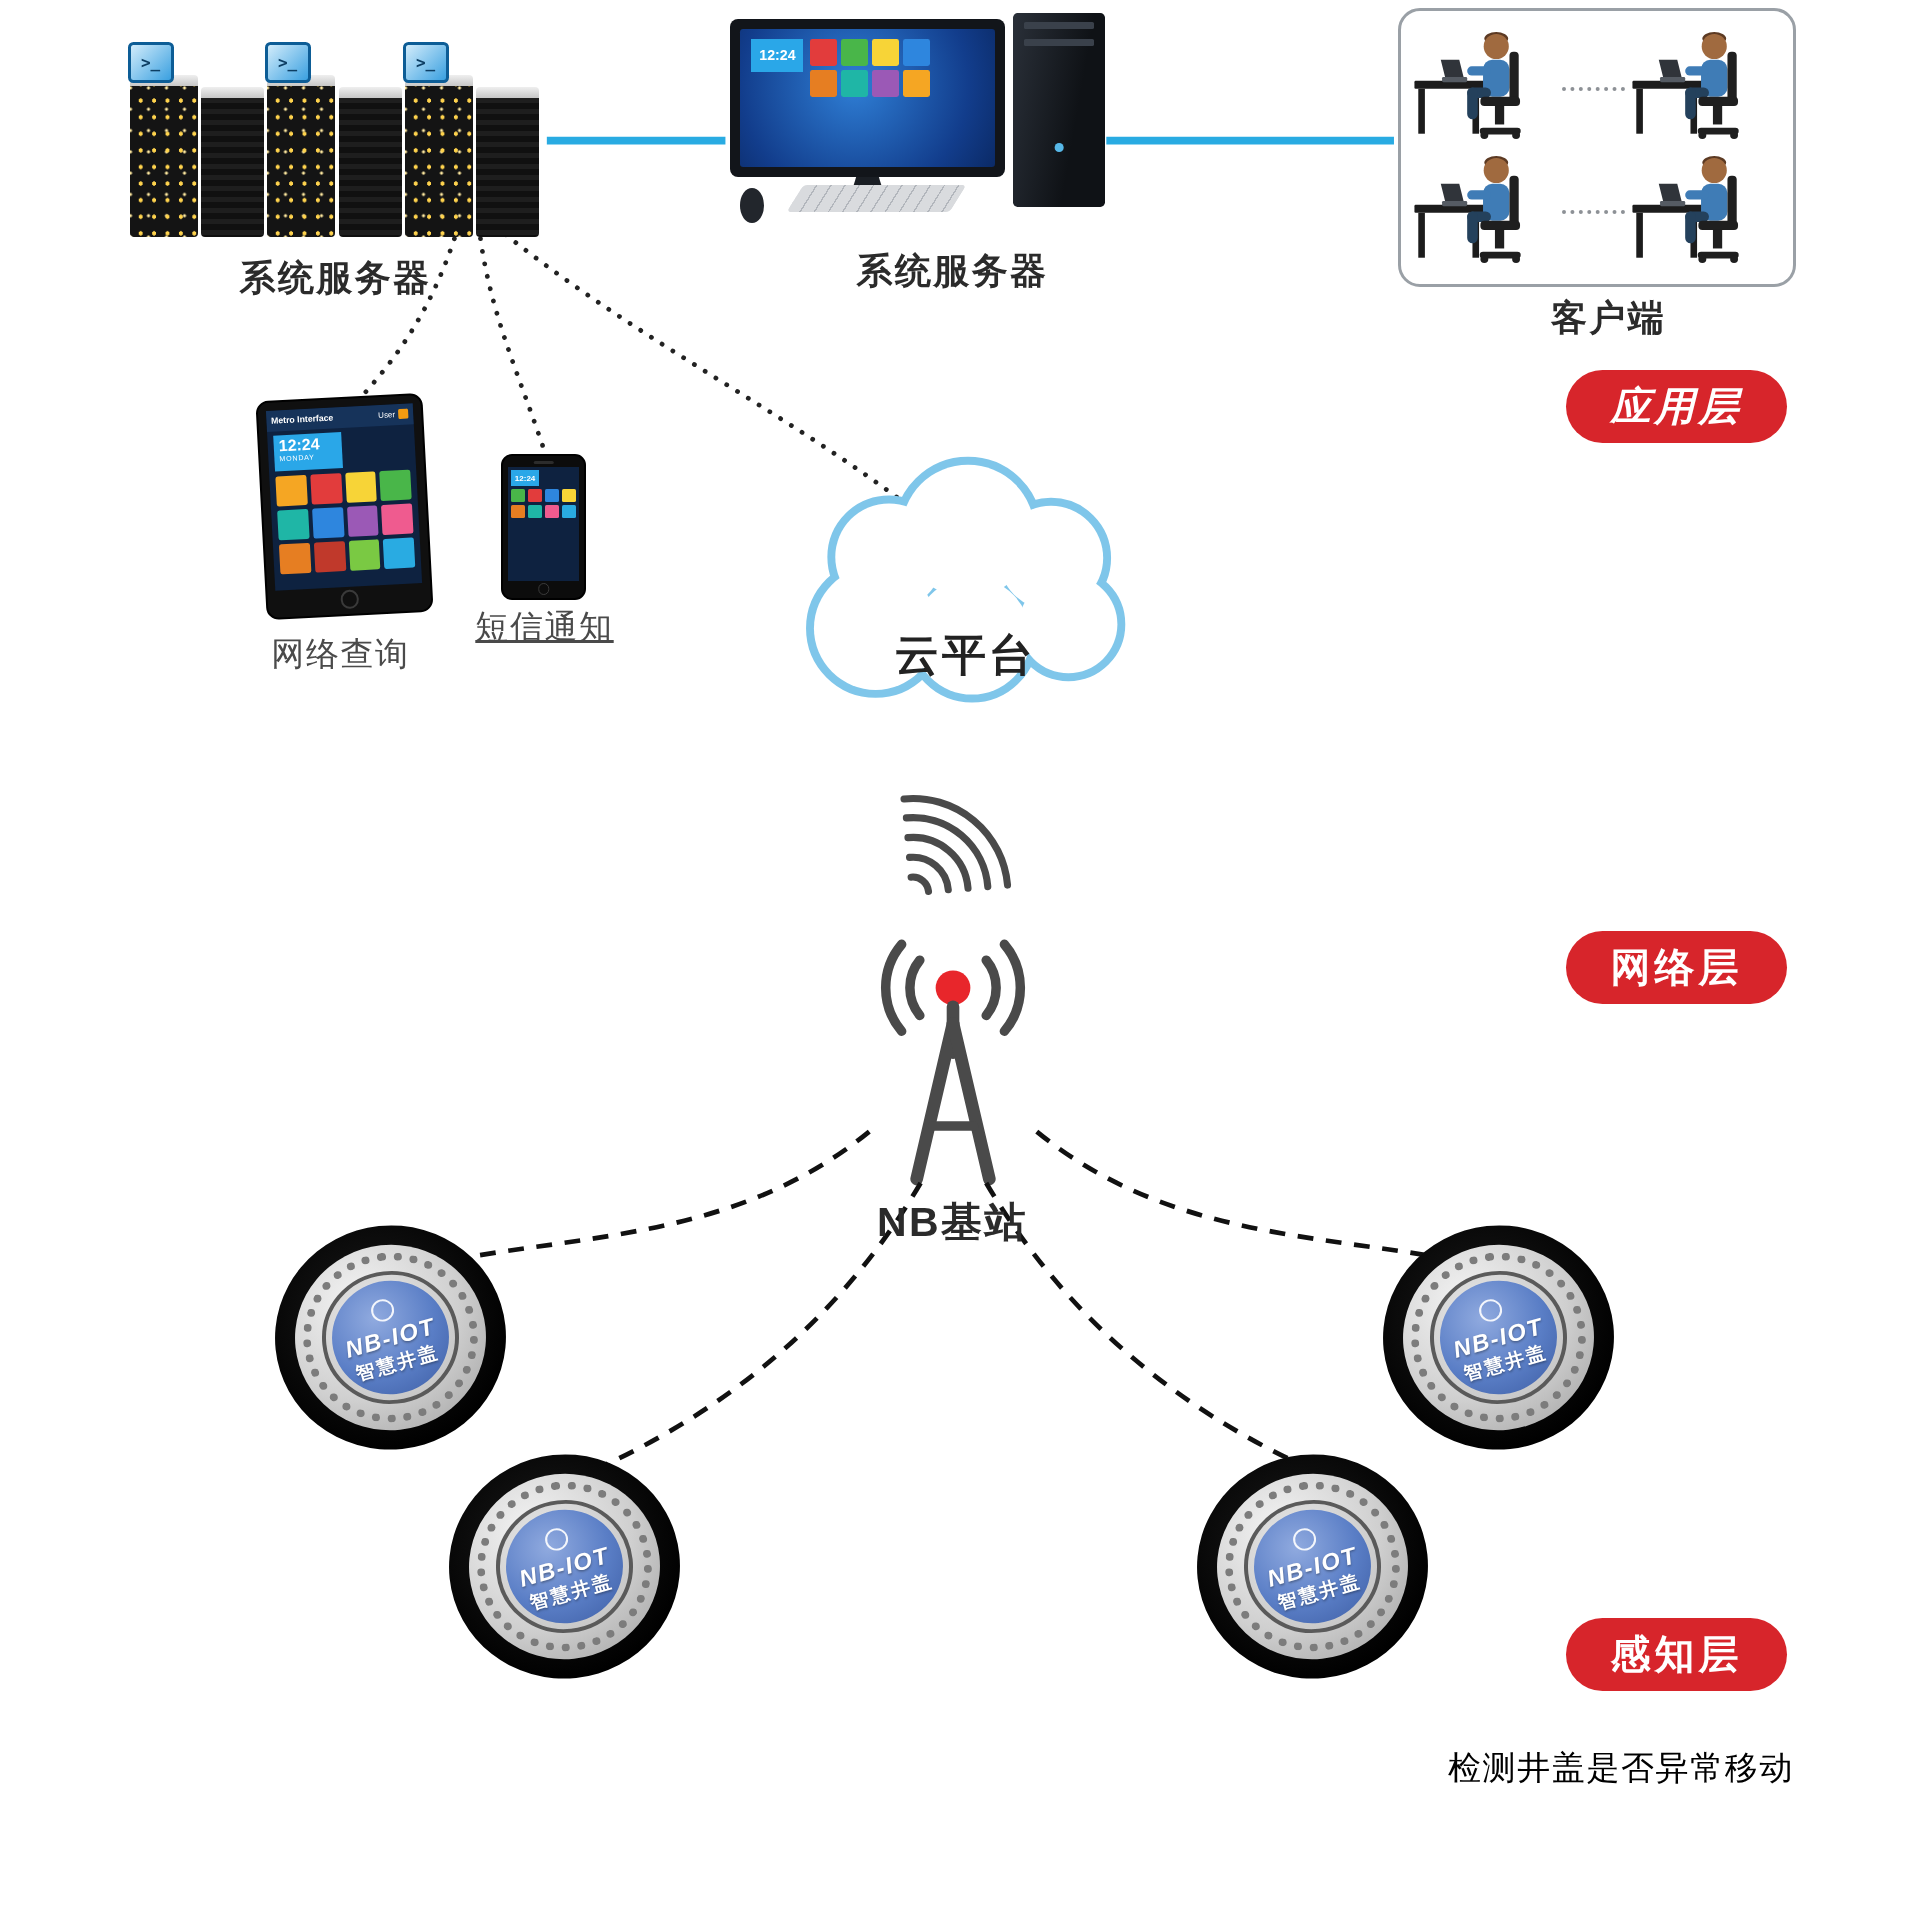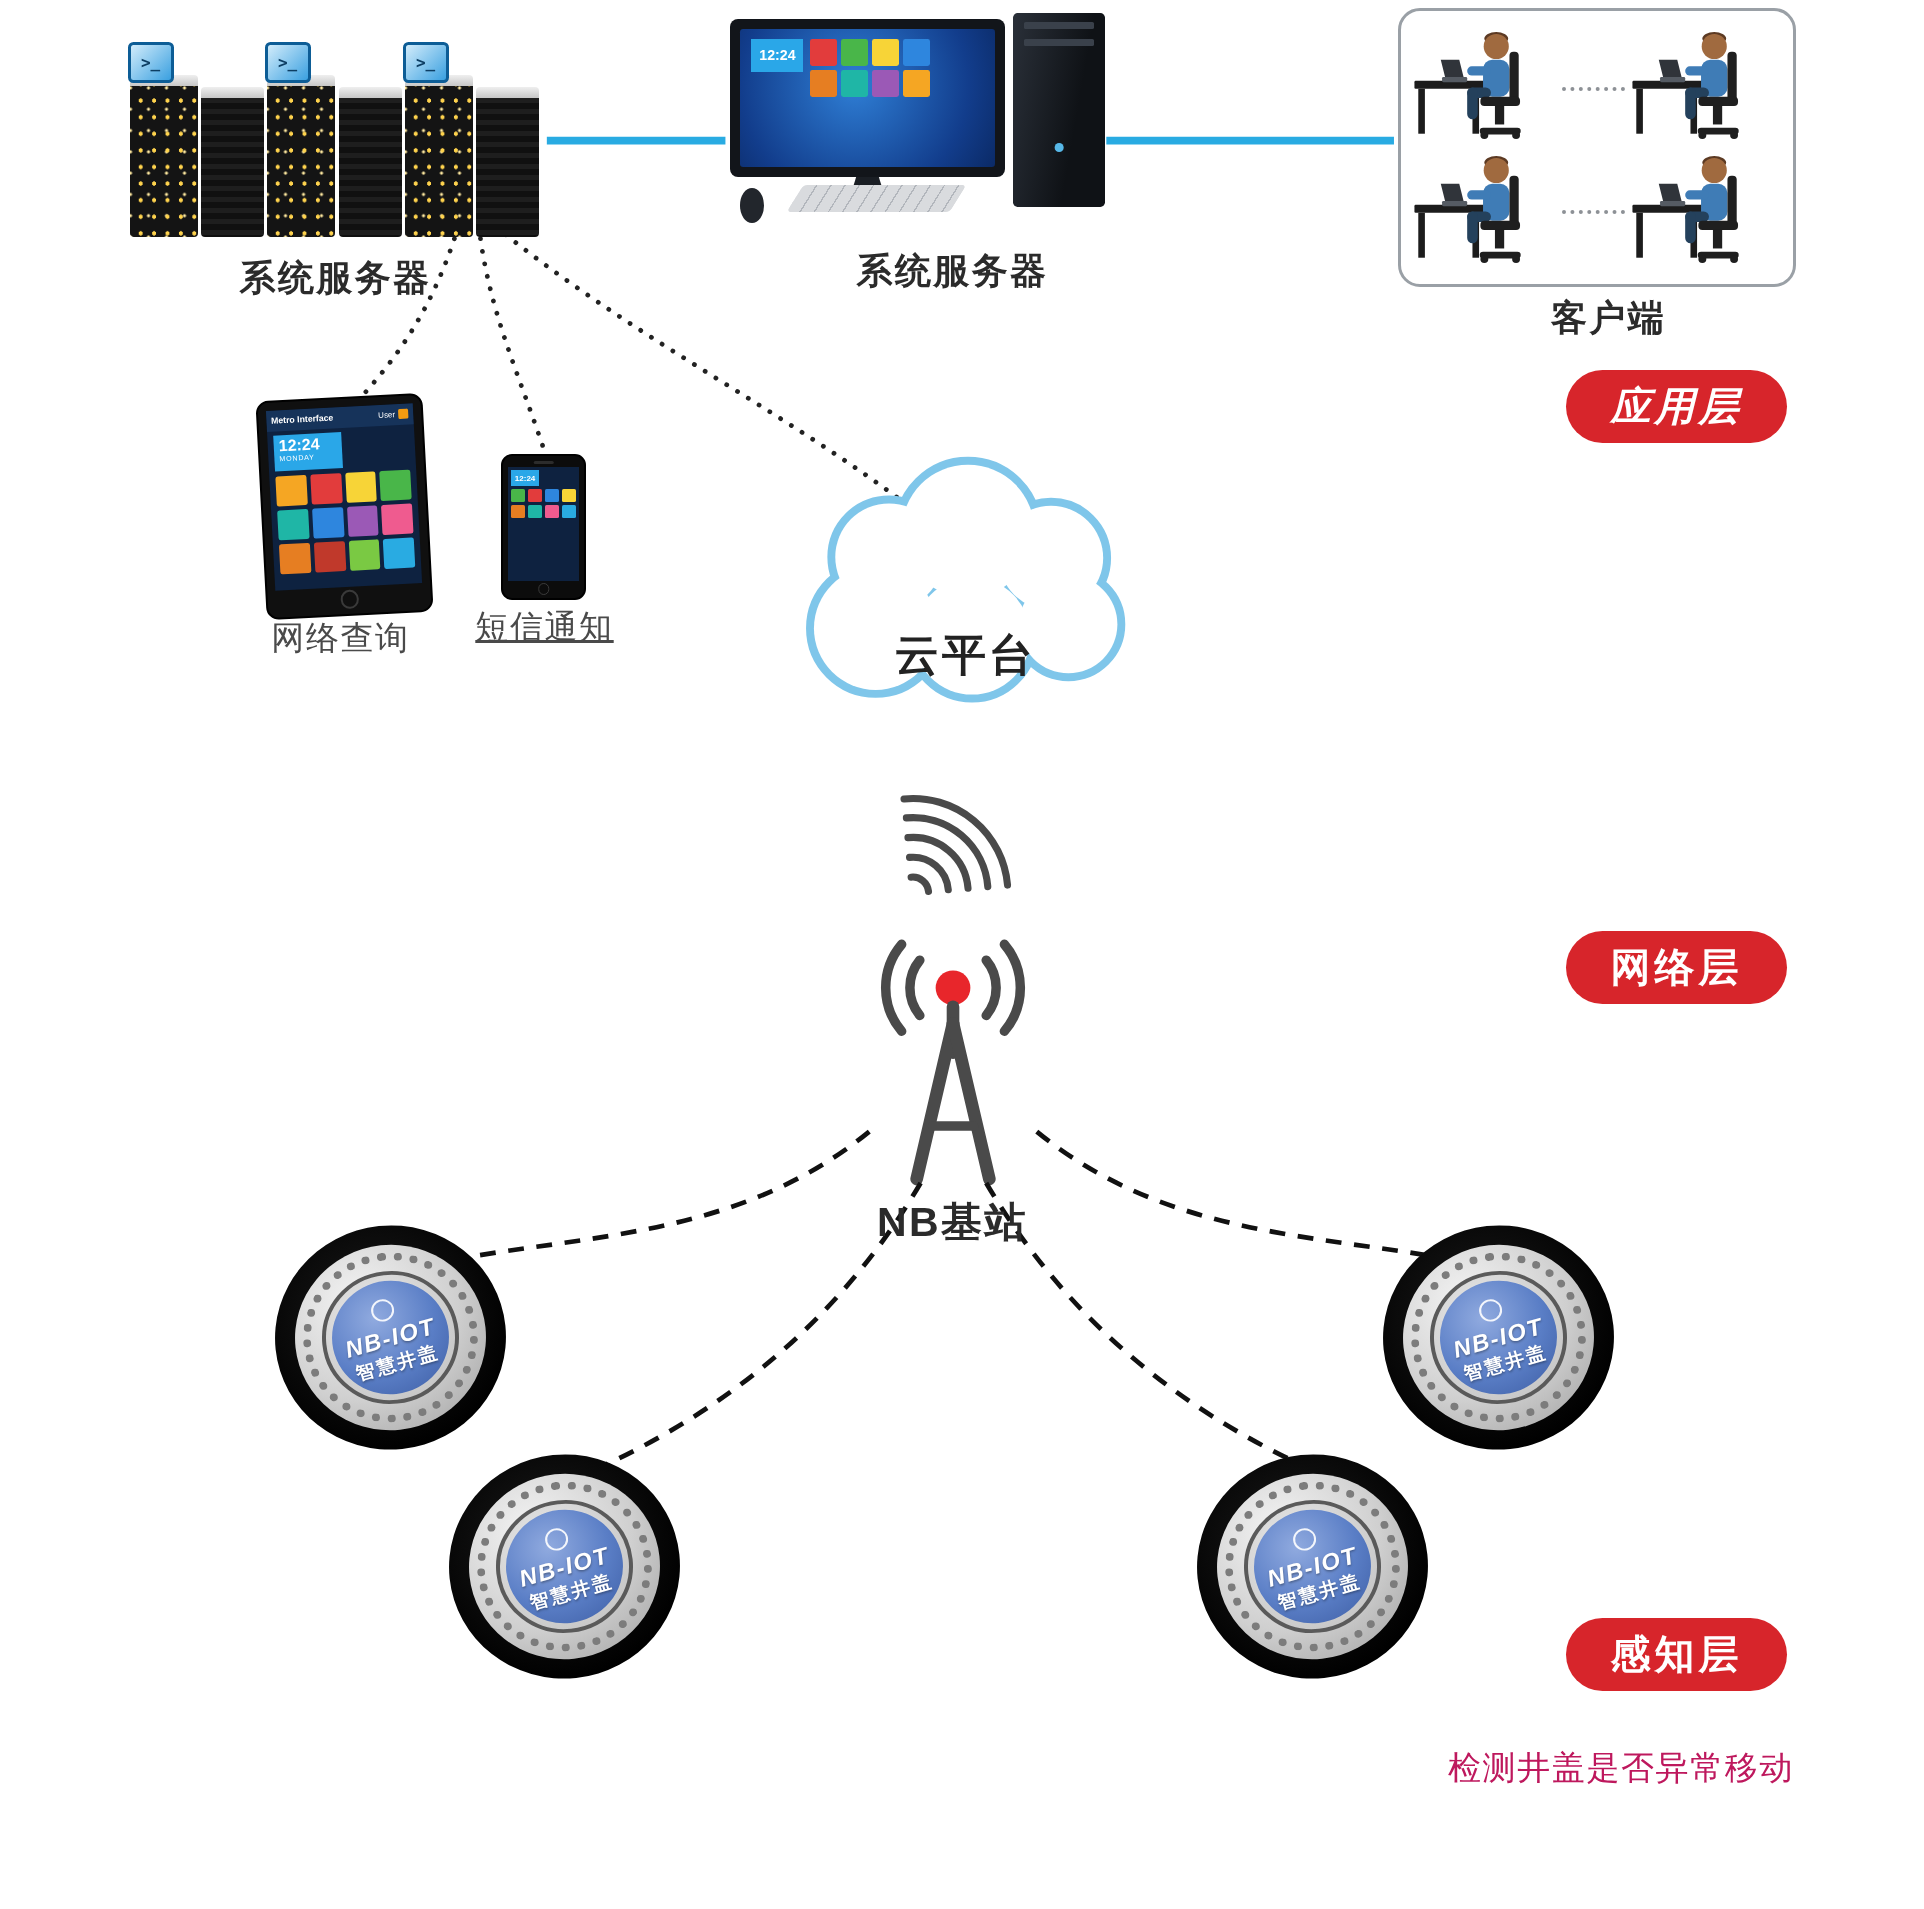--- a/index.html
+++ b/index.html
@@ -9,21 +9,21 @@
   .dot-curve{stroke:#222;stroke-width:6;stroke-dasharray:0.1 16;stroke-linecap:round;fill:none;}
   .dash-curve{stroke:#111;stroke-width:6;stroke-dasharray:20 16;fill:none;}
   .blue-link{stroke:#29abe2;stroke-width:10;fill:none;}
   .wifi-arc{stroke:#4a4a4a;stroke-width:9;fill:none;stroke-linecap:round;}
   .tower-line{stroke:#4a4a4a;fill:none;stroke-linecap:round;}
   
   .lbl{position:absolute;text-align:center;color:#2b2b2b;font-weight:bold;font-size:36px;letter-spacing:2.4px;}
   .lbl-soft{position:absolute;text-align:center;color:#4a4a4a;font-weight:500;font-size:33px;letter-spacing:1.6px;}
   .badge{position:absolute;width:221px;height:73px;background:#d7252b;border-radius:47px;color:#fff;
     font-size:40px;font-weight:bold;display:flex;align-items:center;justify-content:center;letter-spacing:4px;}
-  .notes{position:absolute;right:131px;top:1743px;text-align:right;color:#be185d;font-size:33px;
+  .notes{position:absolute;right:131px;top:1743px;text-align:right;color:#000000;font-size:33px;
     line-height:49px;font-weight:500;letter-spacing:1.6px;}
   
   .servers{position:absolute;left:130px;top:75px;width:411px;height:162px;}
   .rack{position:absolute;bottom:0;}
   .rack .cap{height:11px;background:linear-gradient(#efefef,#c7c7c7);border-radius:4px 4px 0 0;}
   .rack .bod{position:absolute;top:11px;bottom:0;left:0;right:0;background:#161616;border-radius:0 0 4px 4px;}
   .rack.lit{width:68px;height:162px;}
   .rack.plain{width:63px;height:150px;}
   .rack.lit .bod{background-color:#141414;
     background-image:radial-gradient(circle,#ffd34d 1.9px,transparent 2.4px),
@@ -300,21 +300,21 @@
       <div class="tile c7"></div>
       <div class="tile c8"></div>
       <div class="tile c9"></div>
       <div class="tile c10"></div>
       <div class="tile c11"></div>
       <div class="tile c12"></div>
     </div>
   </div>
   <div class="home"></div>
 </div>
-<div class="lbl-soft" style="left:222px;top:616px;width:237px;">网络查询</div>
+<div class="lbl-soft" style="left:222px;top:632px;width:237px;">网络查询</div>
 
 <div class="phone">
   <div class="ph-spk"></div>
   <div class="ph-screen">
     <div class="ph-time">12:24</div>
     <div class="ph-grid">
       <div class="tile c4"></div>
       <div class="tile c2"></div>
       <div class="tile c6"></div>
       <div class="tile c3"></div>

